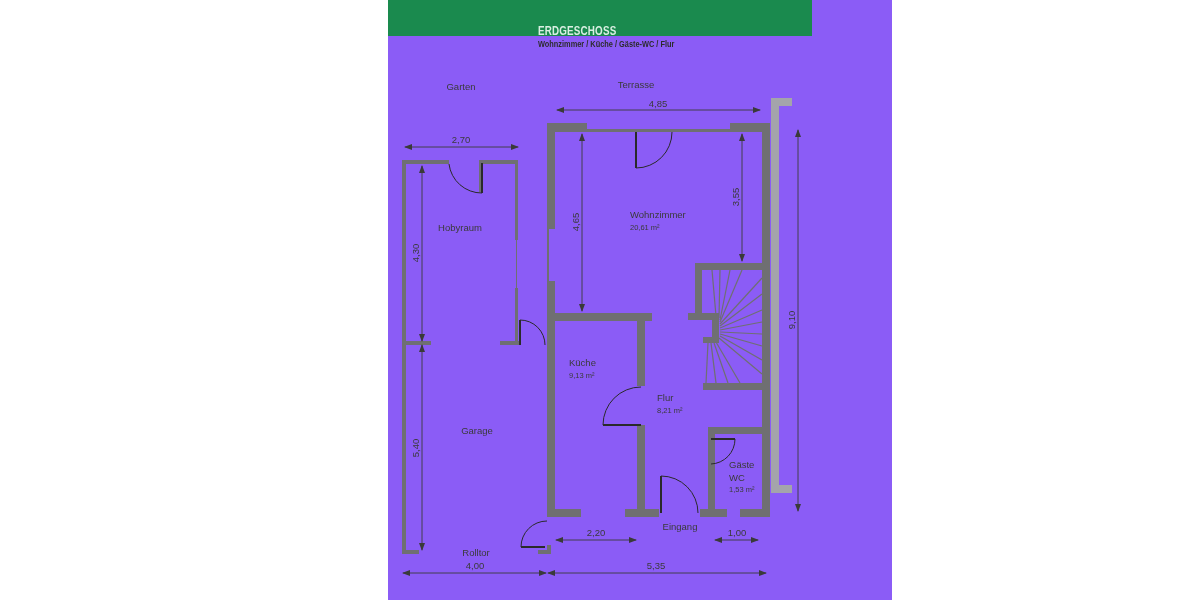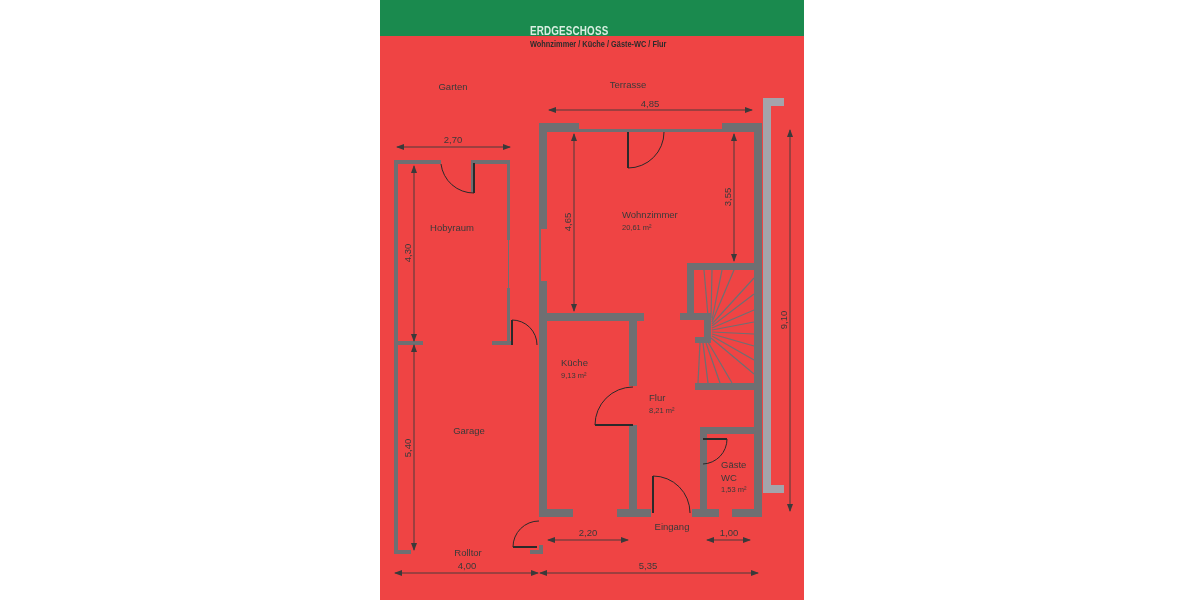--- a/index.html
+++ b/index.html
@@ -1,17 +1,17 @@
 <!DOCTYPE html>
 <html><head>
 <meta charset="utf-8">
 <style>
   html,body{margin:0;padding:0;background:#ffffff;}
   body{width:1200px;height:600px;position:relative;overflow:hidden;font-family:"Liberation Sans",sans-serif;}
-  #sheet{position:absolute;left:380px;top:0;width:424px;height:600px;background:#ef4444;}
+  #sheet{position:absolute;left:388px;top:0;width:504px;height:600px;background:#8b5cf6;}
   #banner{position:absolute;left:0;top:0;width:424px;height:36px;background:#1a8a4e;}
   #title{position:absolute;left:150px;top:24px;font-family:"Liberation Sans",sans-serif;font-weight:bold;font-size:12px;color:#d9efe2;letter-spacing:0.2px;transform:scaleX(0.82);transform-origin:left top;}
   #subtitle{position:absolute;left:150px;top:39px;font-weight:bold;font-size:9px;color:#2c2c2c;transform:scaleX(0.82);transform-origin:left top;white-space:nowrap;}
   #plan{position:absolute;left:0;top:0;}
   .lbl{font-family:"Liberation Sans",sans-serif;fill:#3a3a3a;}
 </style>
 </head>
 <body>
 
 <div id="sheet">

